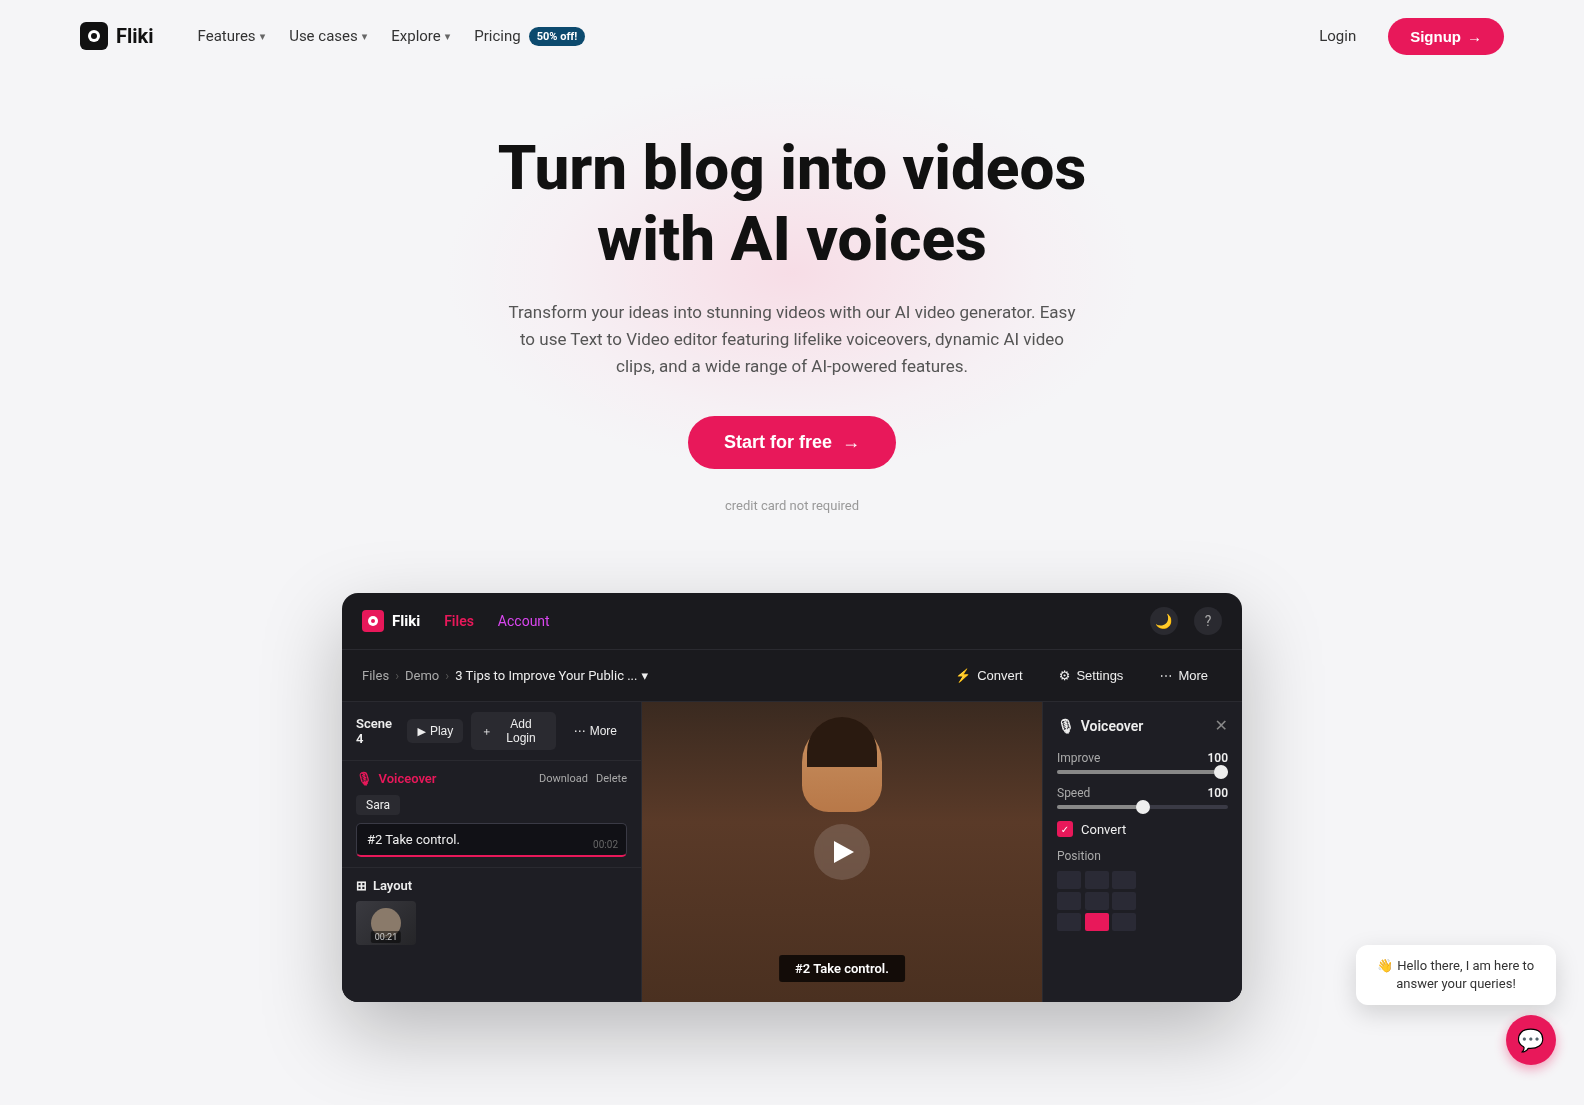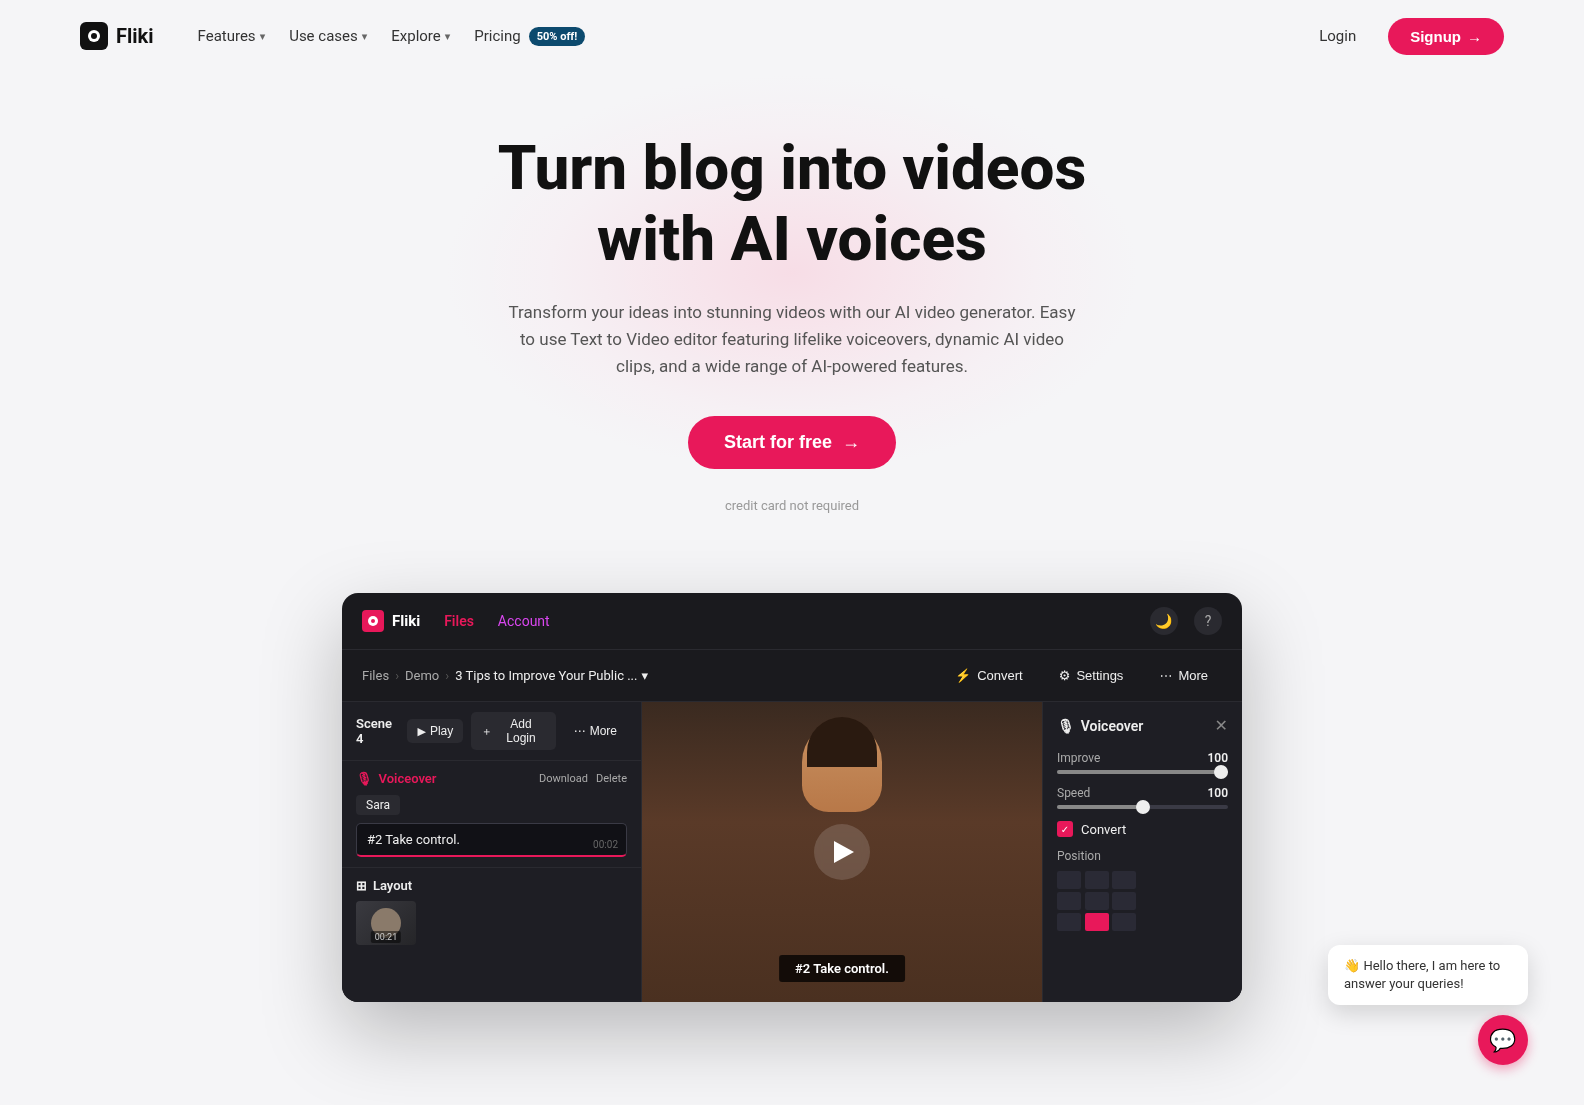--- a/index.html
+++ b/index.html
@@ -594,22 +594,23 @@
       background: #2a2a35;
       border-radius: 2px;
       cursor: pointer;
     }
     .pos-cell.active { background: #e8185a; }
 
     
     .chat-widget {
       position: fixed;
       bottom: 40px;
-      right: 56px;
+      right: 28px;
       z-index: 100;
+      text-align: center;
     }
     .chat-bubble {
       background: white;
       border-radius: 12px;
       padding: 12px 16px;
       box-shadow: 0 8px 24px rgba(0,0,0,0.15);
       font-size: 13px;
       color: #333;
       max-width: 200px;
       margin-bottom: 10px;

